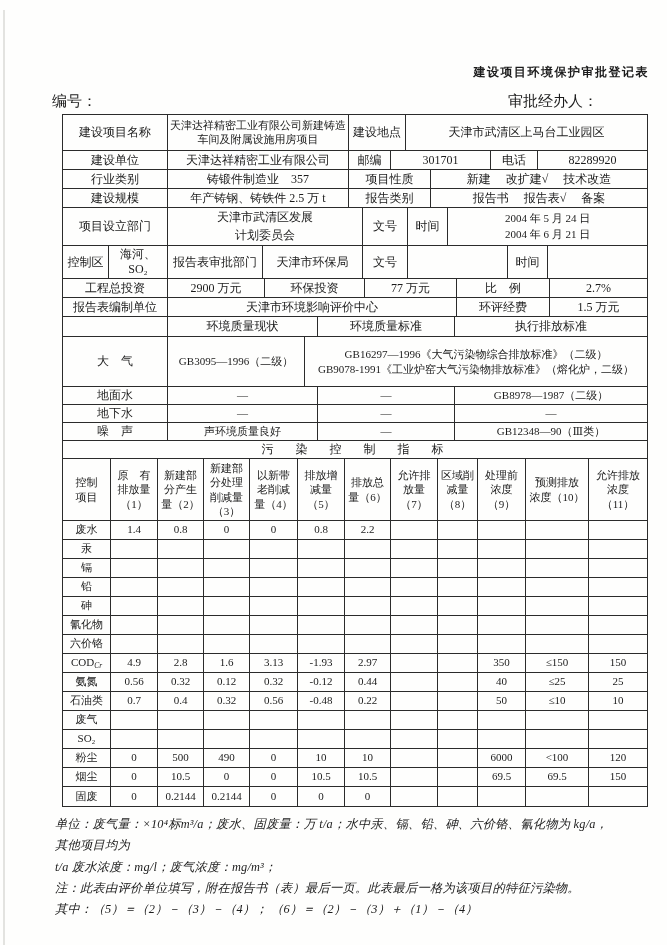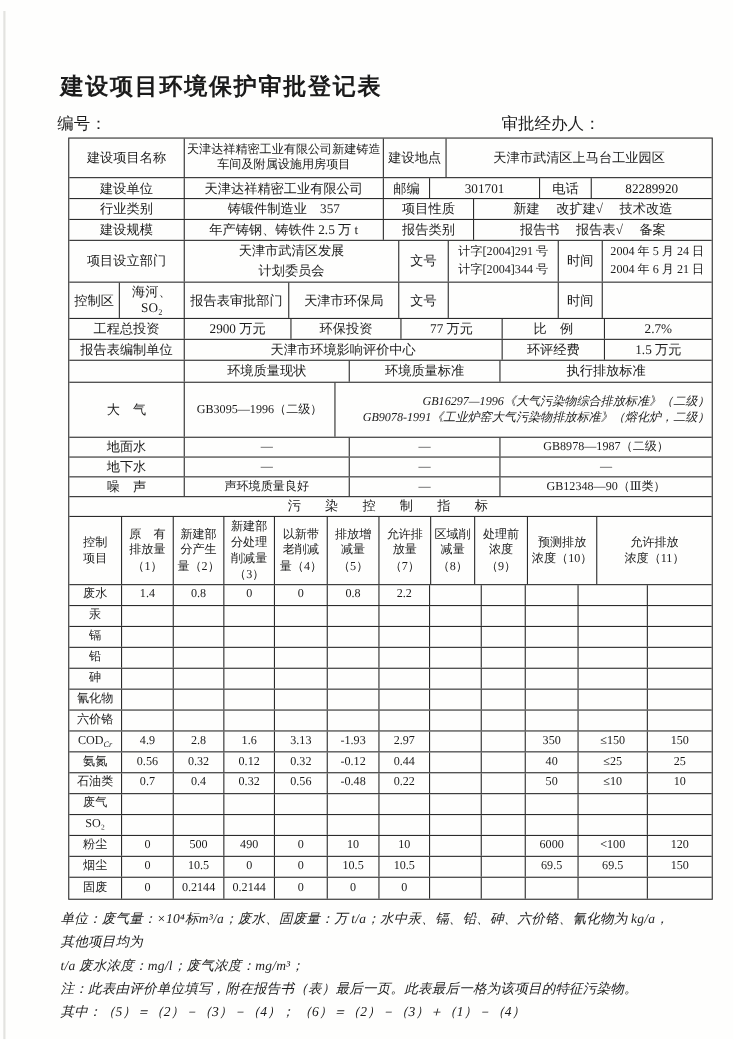--- a/index.html
+++ b/index.html
@@ -15,55 +15,55 @@
     background: #fefefd;
     overflow: hidden;
   }
   .scan-edge-left {
     position: absolute; left: 3px; top: 10px; bottom: 0;
     width: 2px; background: #e3e3e0;
   }
   .doc-title {
     margin: 64px 0 0 55px;
     width: 594px;
-    text-align: left;
-    font-size: 21px;
+    text-align: right;
+    font-size: 12px;
     font-weight: bold;
     letter-spacing: 1.5px;
   }
   .meta-row {
     display: flex;
     width: 594px;
     margin: 11px 0 3px 52px;
     font-size: 15px;
     font-family: Liberation Mono, monospace;
   }
-  .meta-right { margin-left: auto; margin-right: 100px; }
+  .meta-right { margin-left: auto; margin-right: 48px; }
 
   .tbl {
     margin-left: 62px;
     width: 586px;
     border: 1.5px solid #2b2b2b;
     font-size: 12px;
     line-height: 1.25;
   }
   .trow { display: flex; border-bottom: 1px solid #2b2b2b; }
   .trow.last { border-bottom: none; }
   .cell {
     border-right: 1px solid #2b2b2b;
     display: flex; align-items: center; justify-content: center;
     text-align: center;
     padding: 1px 2px;
     overflow: hidden;
   }
   .cell:last-child { border-right: none; }
   .cell.col { flex-direction: column; line-height: 1.45; }
   .cell.lines-left {
-    flex-direction: column; align-items: flex-end;
-    text-align: left; line-height: 1.3; justify-content: center; font-style: italic;
+    flex-direction: column; align-items: center;
+    text-align: left; line-height: 1.3; justify-content: center;
   }
   .small  { font-size: 11px; }
 
   
   .w40{flex:0 0 40px}.w42{flex:0 0 42px}.w45{flex:0 0 45px}.w46{flex:0 0 46px}
   .w47{flex:0 0 47px}.w57{flex:0 0 57px}.w59{flex:0 0 59px}.w82{flex:0 0 82px}
   .w92{flex:0 0 92px}.w93{flex:0 0 93px}.w95{flex:0 0 95px}.w97{flex:0 0 97px}
   .w100{flex:0 0 100px}.w105{flex:0 0 105px}.w137{flex:0 0 137px}.w150{flex:0 0 150px}
   .w181{flex:0 0 181px}.w195{flex:0 0 195px}.w289{flex:0 0 289px}
   .fx{flex:1 1 auto; min-width:0;}
@@ -135,24 +135,20 @@
       <div class="cell fx">报告书　 报告表√ 　备案</div>
     </div>
 
     <div class="trow h38">
       <div class="cell w105">项目设立部门</div>
       <div class="cell w195 col">
         <div>天津市武清区发展</div>
         <div>计划委员会</div>
       </div>
       <div class="cell w45">文号</div>
-      <div class="cell w100 col small">
-        <div>计字[2004]291 号</div>
-        <div>计字[2004]344 号</div>
-      </div>
       <div class="cell w40">时间</div>
       <div class="cell fx col small">
         <div>2004 年 5 月 24 日</div>
         <div>2004 年 6 月 21 日</div>
       </div>
     </div>
 
     <div class="trow h20">
       <div class="cell w46">控制区</div>
       <div class="cell w59">海河、SO₂</div>
@@ -261,20 +257,26 @@
             <div>老削减</div>
             <div>量（4）</div>
           </div>
         </div>
         <div class="cell small pc5">
           <div class="hlines">
             <div>排放增</div>
             <div>减量（5）</div>
           </div>
         </div>
+        <div class="cell small pc6">
+          <div class="hlines">
+            <div>排放总</div>
+            <div>量（6）</div>
+          </div>
+        </div>
         <div class="cell small pc7">
           <div class="hlines">
             <div>允许排</div>
             <div>放量（7）</div>
           </div>
         </div>
         <div class="cell small pc8">
           <div class="hlines">
             <div>区域削</div>
             <div>减量</div>

